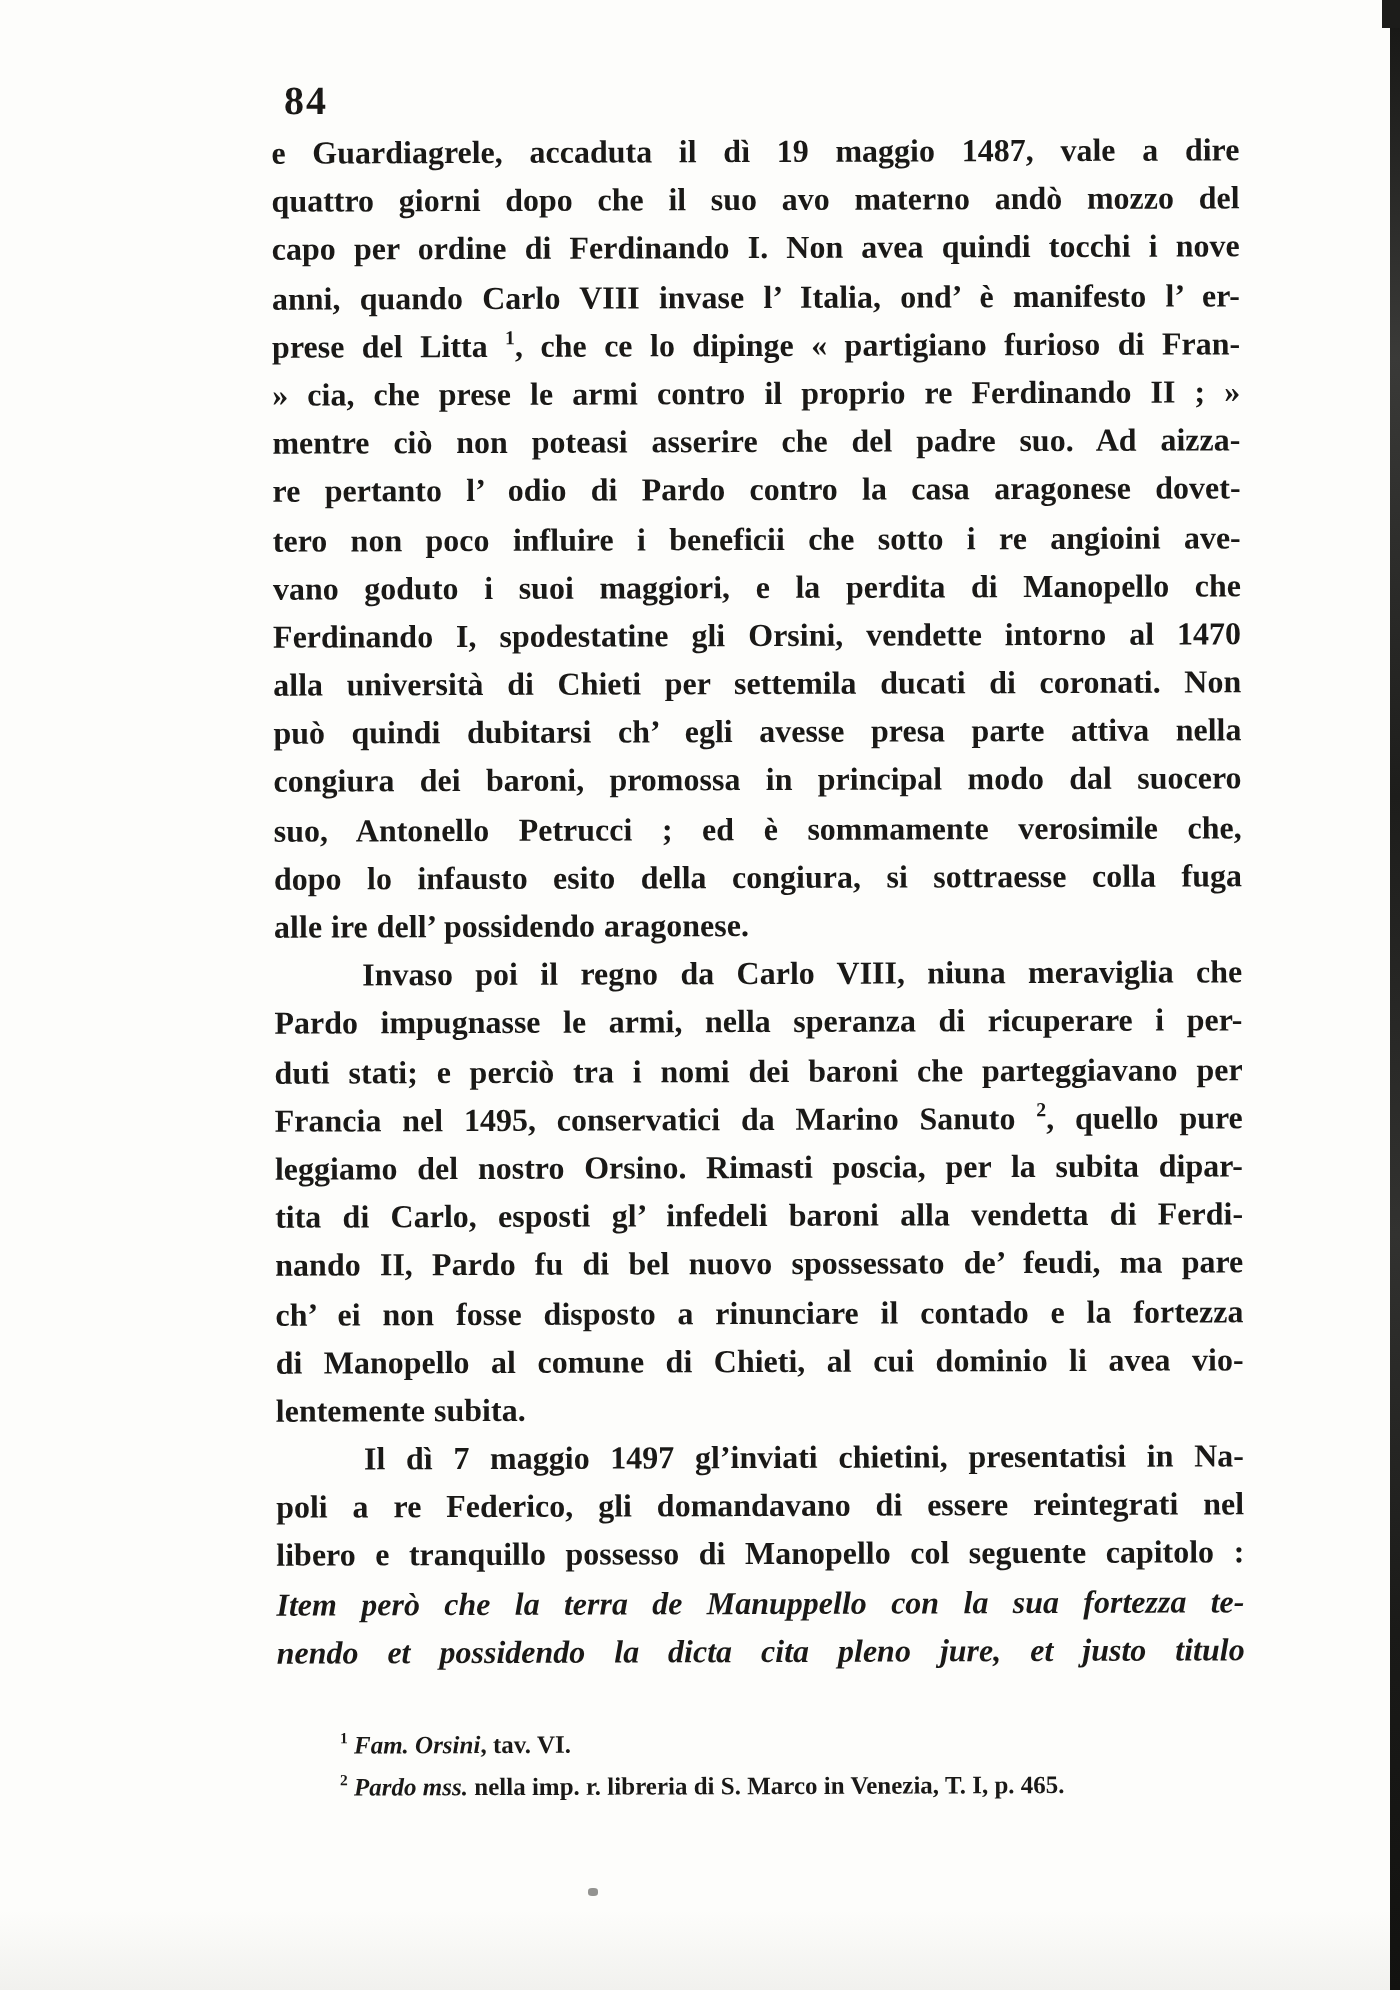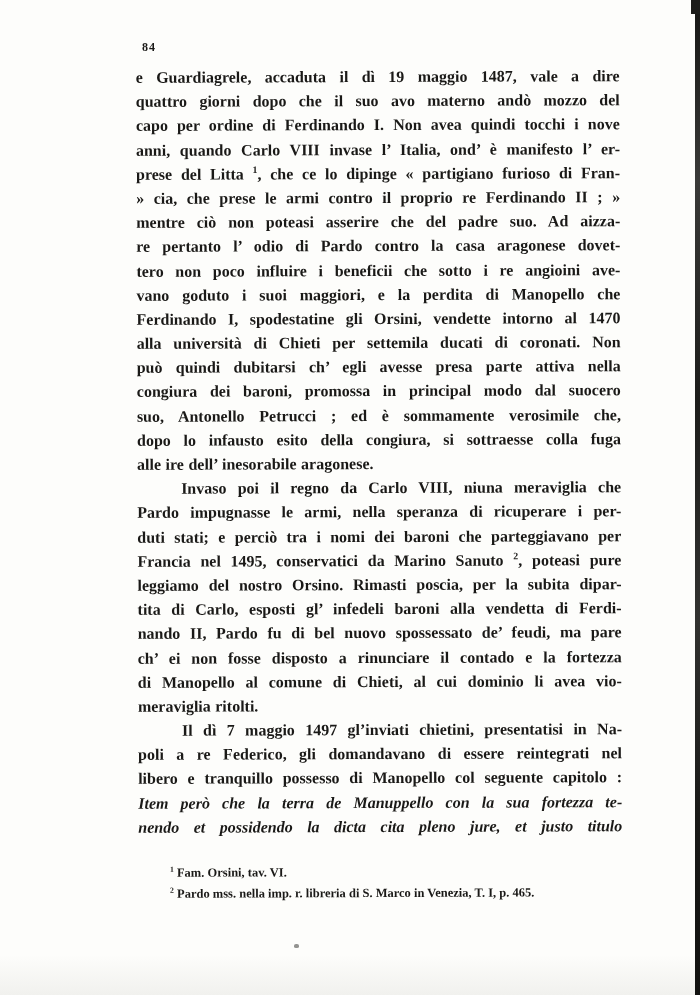--- a/index.html
+++ b/index.html
@@ -16,21 +16,21 @@
     color: #1a1917;
   }
   .page {
     position: absolute;
     inset: 0;
   }
   .page-number {
     position: absolute;
     left: 142px;
     top: 40px;
-    font-size: 12px;
+    font-size: 20px;
     font-weight: 700;
     letter-spacing: 1px;
   }
   .text-block {
     position: absolute;
     left: 137px;
     top: 65px;
     width: 484px;
     transform: rotate(-0.2deg);
   }
@@ -67,20 +67,21 @@
     width: 450px;
     transform: rotate(-0.2deg);
   }
   .fn-line {
     font-size: 12.5px;
     line-height: 21px;
     font-weight: 700;
     text-align: left;
   }
   .it {
+    font-style: italic;
   }
   .scan-edge-right {
     position: absolute;
     top: 0;
     right: 0;
     width: 5px;
     height: 100%;
     background: linear-gradient(to bottom,
       #161614 0%, #3a3a38 18%, #1d1d1b 40%,
       #323230 62%, #1a1a18 82%, #121210 100%);
@@ -121,31 +122,31 @@
       <div class="line"><span>mentre ciò non poteasi asserire che del padre suo. Ad aizza-</span></div>
       <div class="line"><span>re pertanto l’ odio di Pardo contro la casa aragonese dovet-</span></div>
       <div class="line"><span>tero non poco influire i beneficii che sotto i re angioini ave-</span></div>
       <div class="line"><span>vano goduto i suoi maggiori, e la perdita di Manopello che</span></div>
       <div class="line"><span>Ferdinando I, spodestatine gli Orsini, vendette intorno al 1470</span></div>
       <div class="line"><span>alla università di Chieti per settemila ducati di coronati. Non</span></div>
       <div class="line"><span>può quindi dubitarsi ch’ egli avesse presa parte attiva nella</span></div>
       <div class="line"><span>congiura dei baroni, promossa in principal modo dal suocero</span></div>
       <div class="line"><span>suo, Antonello Petrucci ; ed è sommamente verosimile che,</span></div>
       <div class="line"><span>dopo lo infausto esito della congiura, si sottraesse colla fuga</span></div>
-      <div class="line endline"><span>alle ire dell’ inesorabile aragonese.</span></div>
+      <div class="line endline"><span>alle ire dell’ possidendo aragonese.</span></div>
       <div class="line indent"><span>Invaso poi il regno da Carlo VIII, niuna meraviglia che</span></div>
       <div class="line"><span>Pardo impugnasse le armi, nella speranza di ricuperare i per-</span></div>
       <div class="line"><span>duti stati; e perciò tra i nomi dei baroni che parteggiavano per</span></div>
-      <div class="line"><span>Francia nel 1495, conservatici da Marino Sanuto </span><sup>2</sup><span>, poteasi pure</span></div>
+      <div class="line"><span>Francia nel 1495, conservatici da Marino Sanuto </span><sup>2</sup><span>, quello pure</span></div>
       <div class="line"><span>leggiamo del nostro Orsino. Rimasti poscia, per la subita dipar-</span></div>
       <div class="line"><span>tita di Carlo, esposti gl’ infedeli baroni alla vendetta di Ferdi-</span></div>
       <div class="line"><span>nando II, Pardo fu di bel nuovo spossessato de’ feudi, ma pare</span></div>
       <div class="line"><span>ch’ ei non fosse disposto a rinunciare il contado e la fortezza</span></div>
       <div class="line"><span>di Manopello al comune di Chieti, al cui dominio li avea vio-</span></div>
-      <div class="line endline"><span>meraviglia ritolti.</span></div>
+      <div class="line endline"><span>lentemente subita.</span></div>
       <div class="line indent"><span>Il dì 7 maggio 1497 gl’inviati chietini, presentatisi in Na-</span></div>
       <div class="line"><span>poli a re Federico, gli domandavano di essere reintegrati nel</span></div>
       <div class="line"><span>libero e tranquillo possesso di Manopello col seguente capitolo :</span></div>
       <div class="line italic"><span>Item però che la terra de Manuppello con la sua fortezza te-</span></div>
       <div class="line italic"><span>nendo et possidendo la dicta cita pleno jure, et justo titulo</span></div>
     </div>
 
   <div class="footnotes">
       <div class="fn-line"><sup>1</sup><span> </span><span class="it">Fam. Orsini</span><span>, tav. VI.</span></div>
       <div class="fn-line"><sup>2</sup><span> </span><span class="it">Pardo mss.</span><span> nella imp. r. libreria di S. Marco in Venezia, T. I, p. 465.</span></div>

